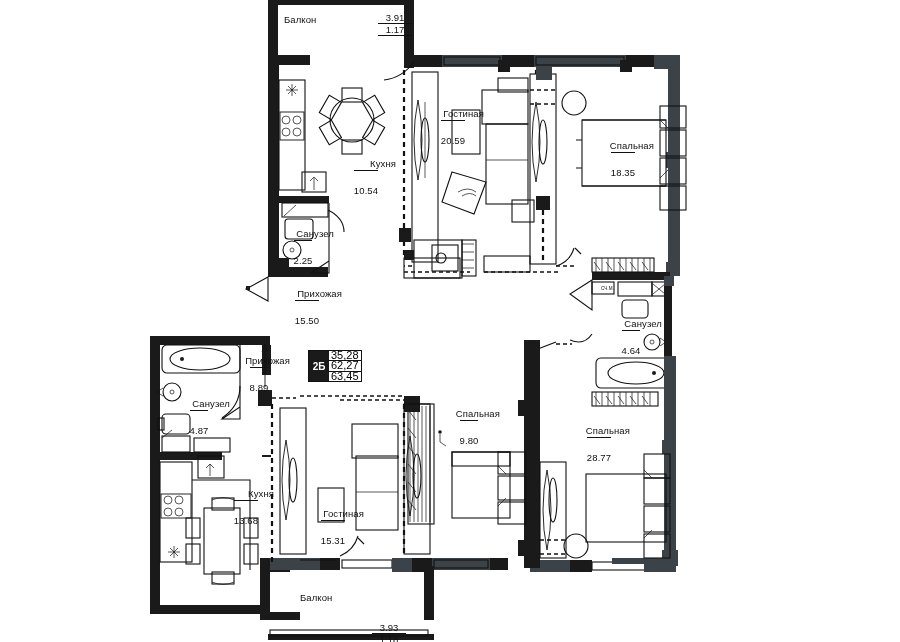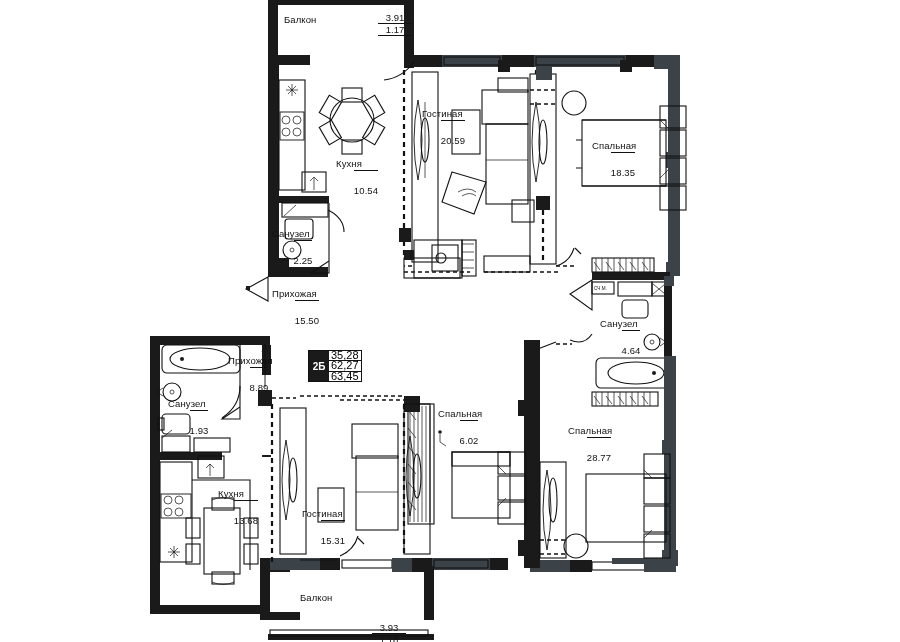--- a/index.html
+++ b/index.html
@@ -6,21 +6,21 @@
   body{width:900px;height:642px;overflow:hidden;font-family:"Liberation Sans",sans-serif;}
   #plan{position:relative;width:900px;height:642px;background:#fff;}
   svg{display:block;}
   .wall{fill:#1a1a1a;}
   .wall2{fill:#3c4348;}
   .thin{fill:none;stroke:#111;stroke-width:1.1;}
   .thin2{fill:none;stroke:#111;stroke-width:0.9;}
   .hair{fill:none;stroke:#111;stroke-width:0.7;}
   .dash{fill:none;stroke:#111;stroke-width:2.2;stroke-dasharray:5 4;}
   .dash2{fill:none;stroke:#111;stroke-width:1.6;stroke-dasharray:4 3;}
-  .lbl{position:absolute;text-align:left;color:#111;font-family:"Liberation Sans",sans-serif;
+  .lbl{position:absolute;text-align:right;color:#111;font-family:"Liberation Sans",sans-serif;
        font-size:9.5px;line-height:12px;letter-spacing:.1px;white-space:nowrap;}
   .lbl .nm{display:block;}
   .lbl .vl{display:block;border-top:1px solid #111;margin:0 auto;padding-top:14px;width:max-content;}
   .wm{position:absolute;left:300px;top:300px;width:330px;height:110px;
       font-size:86px;font-weight:bold;color:#eceef2;letter-spacing:2px;
       font-family:"Liberation Sans",sans-serif;pointer-events:none;}
   .badge{position:absolute;left:308px;top:350px;display:flex;align-items:stretch;
          border:1.4px solid #111;background:#fff;height:30px;}
   .badge .bk{background:#1a1a1a;color:#fff;font-size:10px;font-weight:bold;
              display:flex;align-items:center;justify-content:center;width:20px;}
@@ -424,21 +424,21 @@
     <span class="vl">15.50</span>
   </div>
 
   <div class="lbl" style="left:228px;top:355px;width:62px;">
     <span class="nm">Прихожая</span>
     <span class="vl">8.89</span>
   </div>
 
   <div class="lbl" style="left:168px;top:398px;width:62px;">
     <span class="nm">Санузел</span>
-    <span class="vl">1.93</span>
+    <span class="vl">4.87</span>
   </div>
 
   <div class="lbl" style="left:218px;top:488px;width:56px;">
     <span class="nm">Кухня</span>
     <span class="vl">13.68</span>
   </div>
 
   <div class="lbl" style="left:302px;top:508px;width:62px;">
     <span class="nm">Гостиная</span>
     <span class="vl">15.31</span>
@@ -447,21 +447,21 @@
   <div class="lbl" style="left:300px;top:592px;width:90px;text-align:left;">
     <span class="nm">Балкон</span>
   </div>
   <div class="dimrow" style="left:372px;top:590px;width:34px;margin-top:32px;">
     <span>3.93</span>
     <span>1.18</span>
   </div>
 
   <div class="lbl" style="left:438px;top:408px;width:62px;">
     <span class="nm">Спальная</span>
-    <span class="vl">6.02</span>
+    <span class="vl">9.80</span>
   </div>
 
   <div class="lbl" style="left:600px;top:318px;width:62px;">
     <span class="nm">Санузел</span>
     <span class="vl">4.64</span>
   </div>
 
   <div class="lbl" style="left:568px;top:425px;width:62px;">
     <span class="nm">Спальная</span>
     <span class="vl">28.77</span>

